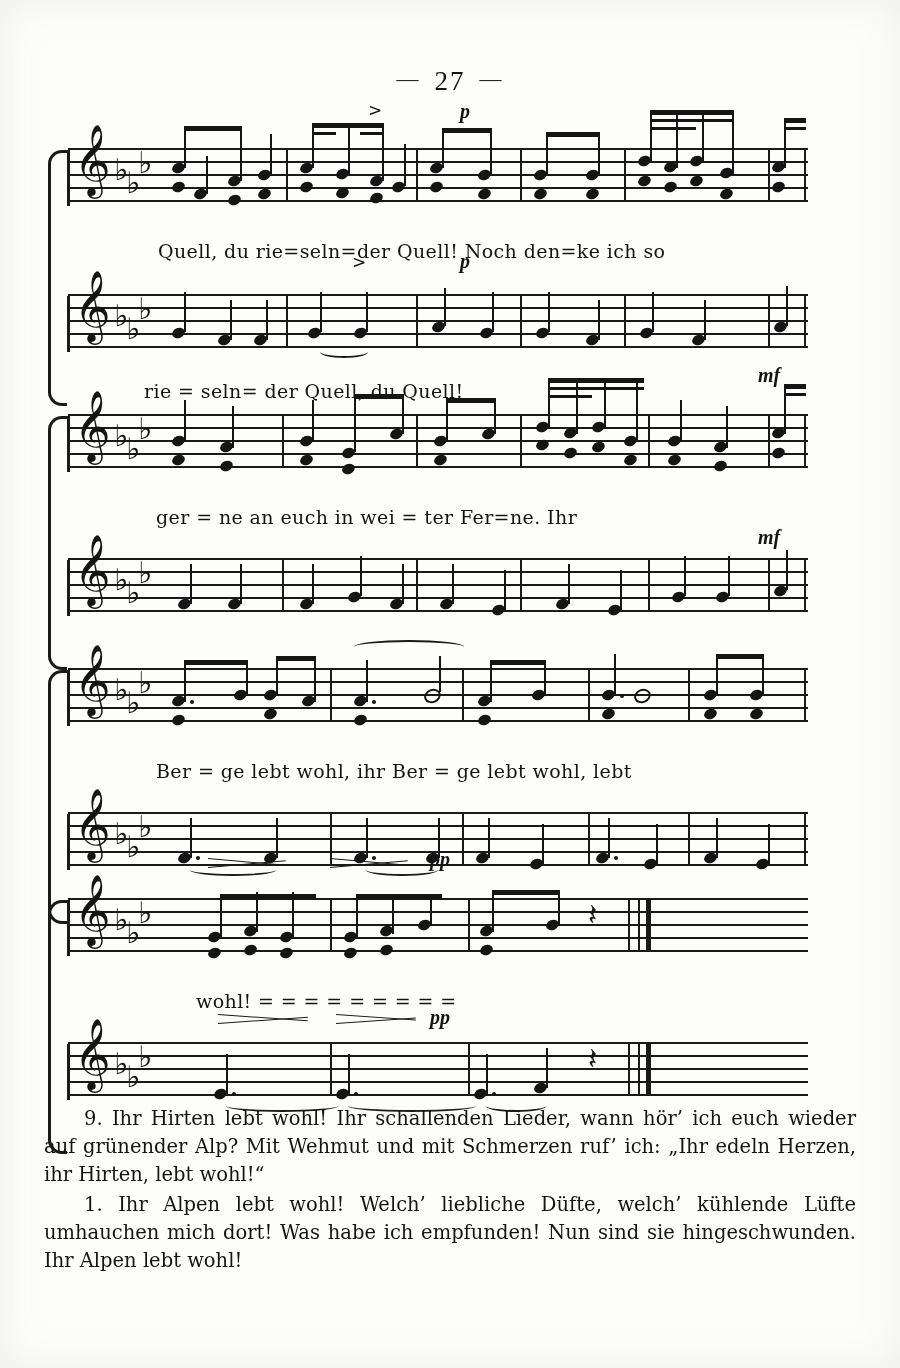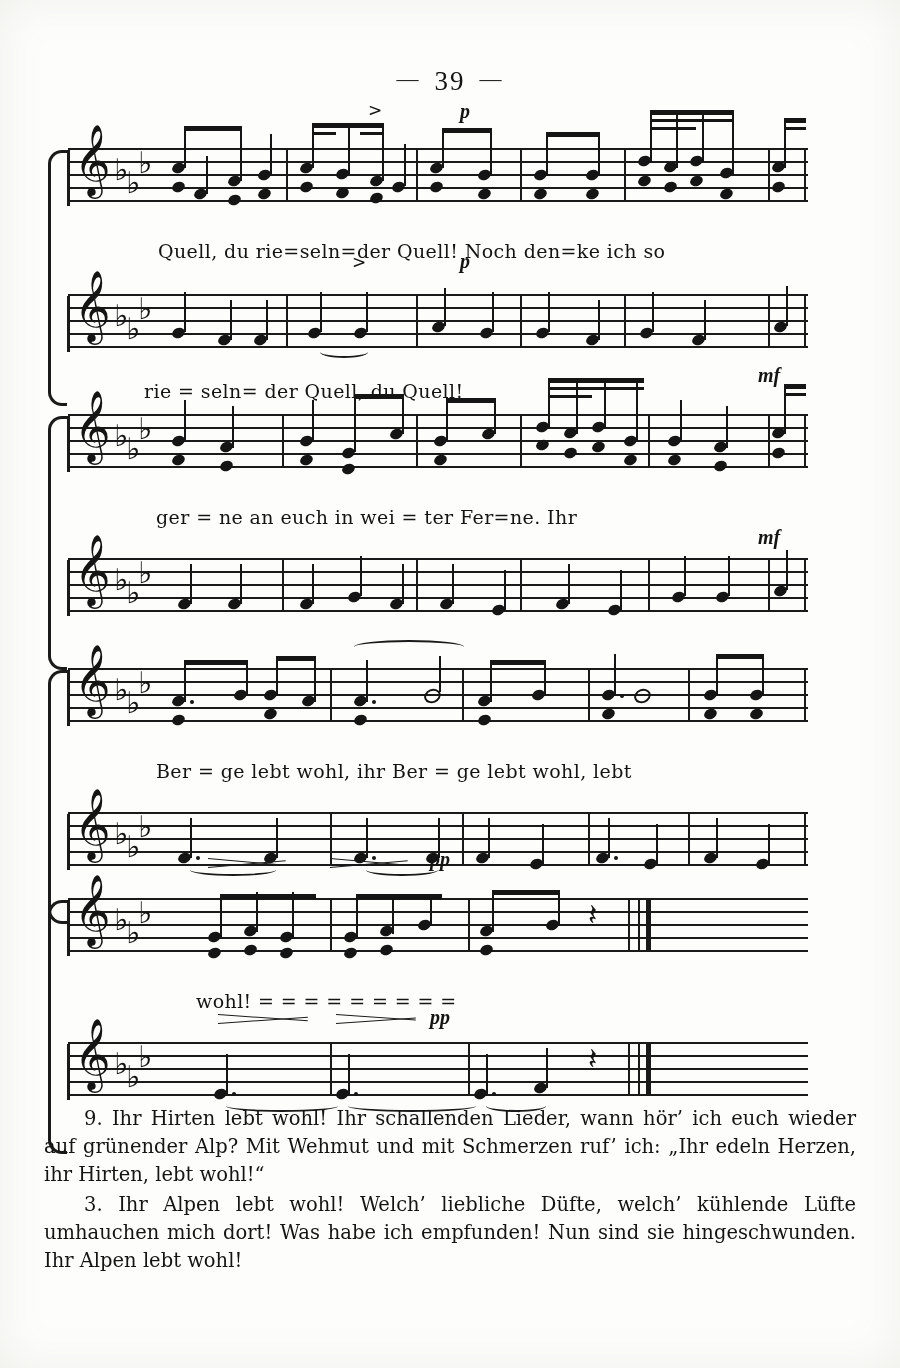--- a/index.html
+++ b/index.html
@@ -222,21 +222,21 @@
     text-align: justify;
   }
   .verses p { margin: 0 0 2px 0; text-indent: 40px; }
 </style>
 </head>
 <body>
 
 <div class="page">
 
   <div class="page-number">
-    <span class="dash">—</span><span>39</span><span class="dash">—</span>
+    <span class="dash">—</span><span>27</span><span class="dash">—</span>
   </div>
 
   <div class="system" style="top:148px;">
 
     <div class="brace" style="top:2px; height:250px;"></div>
     <div class="sysbar" style="top:2px; height:56px;"></div>
     <div class="sysbar" style="top:148px; height:56px;"></div>
 
     <div class="stave-block" style="position:absolute; top:0; left:0;">
       <div class="stave">
@@ -795,16 +795,16 @@
         <div class="stem" style="left:478px; top:6px; height:40px;"></div>
         <div class="tie" style="left:418px; top:58px; width:60px;"></div>
 
         <div class="rest8" style="left:520px; top:2px;">𝄽</div>
       </div>
     </div>
   </div>
 
   <div class="verses">
     <p>9. Ihr Hirten lebt wohl!  Ihr schallenden Lieder, wann hör’ ich euch wieder auf grünender Alp?  Mit Wehmut und mit Schmerzen ruf’ ich: „Ihr edeln Herzen, ihr Hirten, lebt wohl!“</p>
-    <p>3. Ihr Alpen lebt wohl!  Welch’ liebliche Düfte, welch’ kühlende Lüfte umhauchen mich dort!  Was habe ich empfunden!  Nun sind sie hingeschwunden.  Ihr Alpen lebt wohl!</p>
+    <p>1. Ihr Alpen lebt wohl!  Welch’ liebliche Düfte, welch’ kühlende Lüfte umhauchen mich dort!  Was habe ich empfunden!  Nun sind sie hingeschwunden.  Ihr Alpen lebt wohl!</p>
   </div>
 
 </div>
 
 </body></html>

